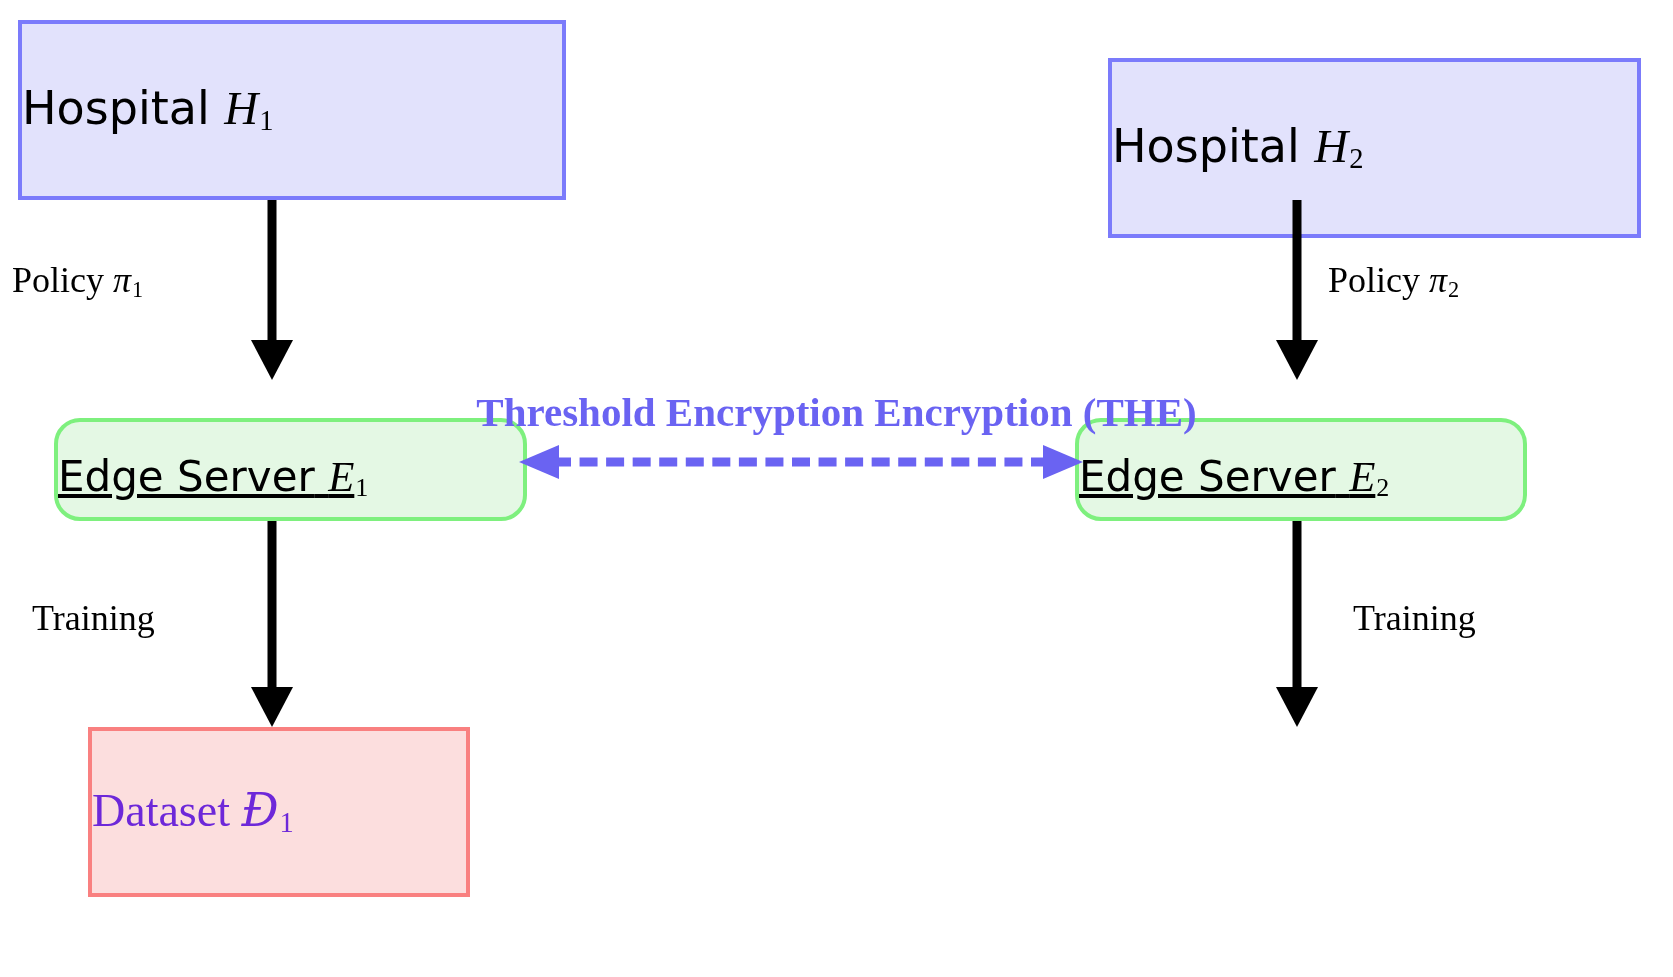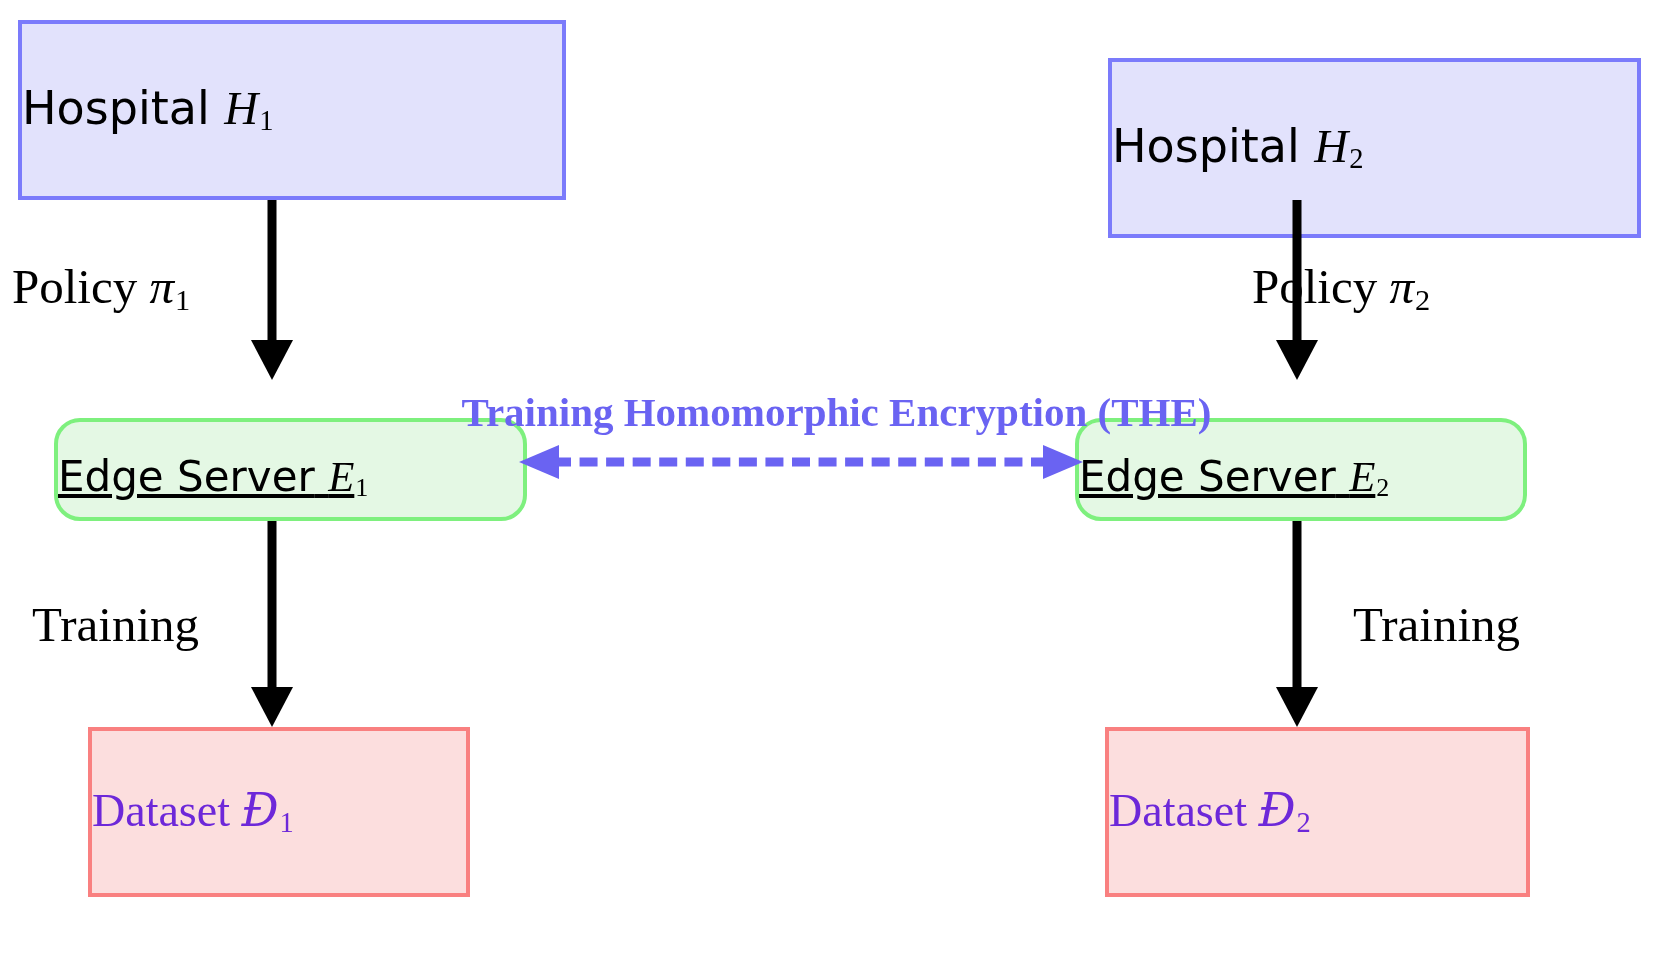--- a/index.html
+++ b/index.html
@@ -107,21 +107,21 @@
     height: 0;
     border-left: 21px solid transparent;
     border-right: 21px solid transparent;
     border-top: 40px solid #000000;
   }
 
   
   .edge-label {
     position: absolute;
     font-family: "Liberation Serif", serif;
-    font-size: 49px;
+    font-size: 36px;
     color: #000000;
     white-space: nowrap;
     line-height: 1;
   }
 
   
   .the-link {
     position: absolute;
     height: 26px;
   }
@@ -182,51 +182,48 @@
   <div class="arrow-v" style="left:252px; top:200px; width:40px; height:180px;">
     <div class="shaft" style="height:145px;"></div>
     <div class="head"></div>
   </div>
   <div class="edge-label" style="left:12px; top:262px;"><span>Policy</span><span>&nbsp;</span><span class="greek">π</span><span class="sub">1</span></div>
 
   <div class="arrow-v" style="left:1277px; top:200px; width:40px; height:180px;">
     <div class="shaft" style="height:145px;"></div>
     <div class="head"></div>
   </div>
-  <div class="edge-label" style="left:1252px; top:262px;"><span>Policy</span><span>&nbsp;</span><span class="greek">π</span><span class="sub">2</span></div>
+  <div class="edge-label" style="left:1328px; top:262px;"><span>Policy</span><span>&nbsp;</span><span class="greek">π</span><span class="sub">2</span></div>
 
   <div class="node edge-box" style="left:54px; top:418px; width:473px; height:103px;">
     <span class="node-label" style="margin-top:18px;"><span>Edge Server</span><span>&nbsp;</span><span class="mathit">E</span><span class="sub">1</span></span>
   </div>
 
   <div class="node edge-box" style="left:1075px; top:418px; width:452px; height:103px;">
     <span class="node-label" style="margin-top:18px;"><span>Edge Server</span><span>&nbsp;</span><span class="mathit">E</span><span class="sub">2</span></span>
   </div>
 
   <div class="the-link" style="left:519px; top:449px; width:564px;">
     <div class="head-left"></div>
     <div class="dashline"></div>
     <div class="head-right"></div>
   </div>
 
-  <div class="the-caption" style="left:0; top:392px;">Training Homomorphic Encryption (THE)</div>
+  <div class="the-caption" style="left:0; top:392px;">Threshold Encryption Encryption (THE)</div>
 
   <div class="arrow-v" style="left:252px; top:521px; width:40px; height:206px;">
     <div class="shaft" style="height:172px;"></div>
     <div class="head"></div>
   </div>
   <div class="edge-label" style="left:32px; top:600px;">Training</div>
 
   <div class="arrow-v" style="left:1277px; top:521px; width:40px; height:206px;">
     <div class="shaft" style="height:172px;"></div>
     <div class="head"></div>
   </div>
   <div class="edge-label" style="left:1353px; top:600px;">Training</div>
 
   <div class="node dataset-box" style="left:88px; top:727px; width:382px; height:170px;">
     <span class="node-label"><span>Dataset</span><span>&nbsp;</span><span class="mathcal">Ð</span><span class="sub">1</span></span>
   </div>
 
-  <div class="node dataset-box" style="left:1105px; top:727px; width:425px; height:170px;">
-    <span class="node-label"><span>Dataset</span><span>&nbsp;</span><span class="mathcal">Ð</span><span class="sub">2</span></span>
-  </div>
 
 </div>
 
 </body></html>

